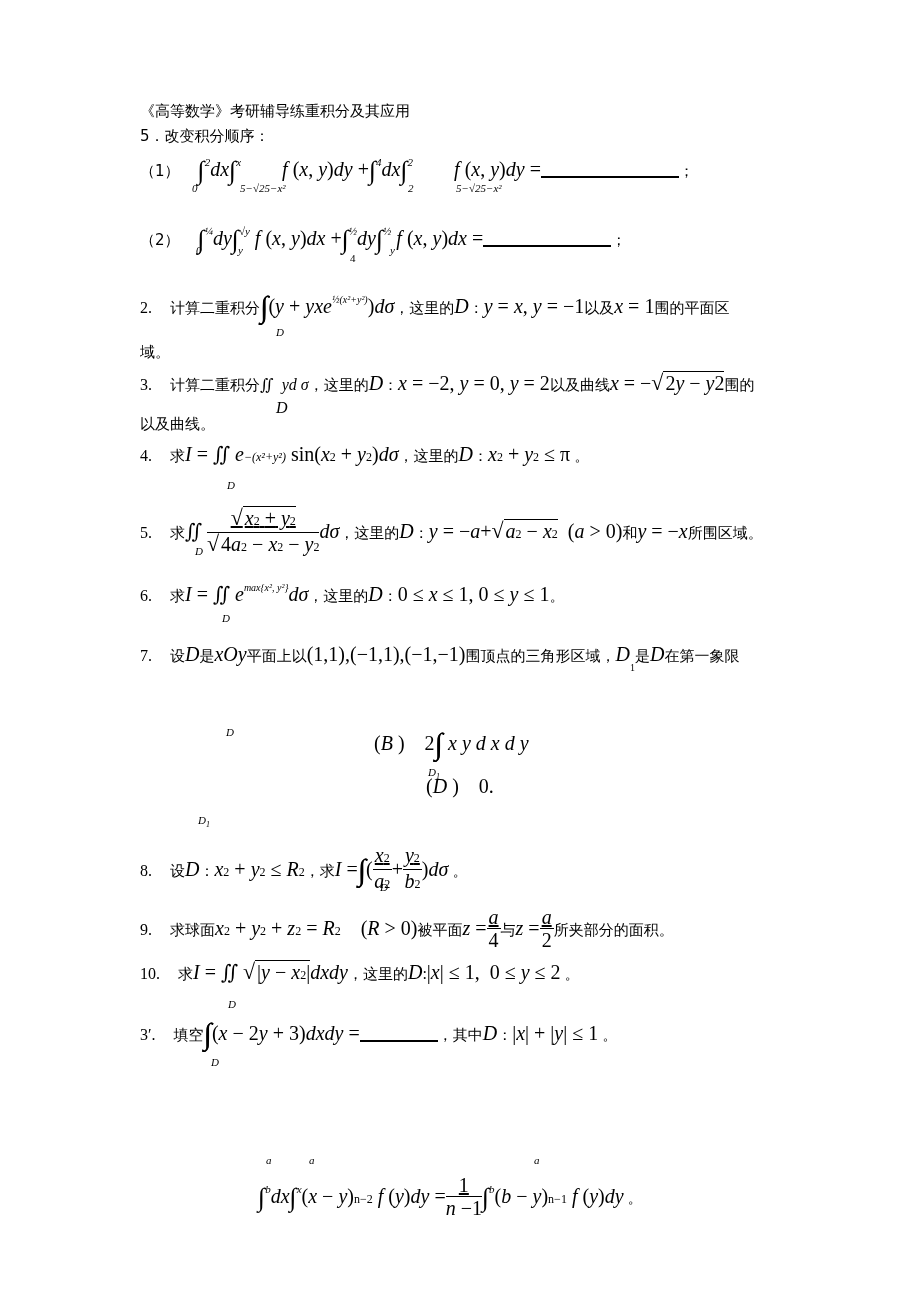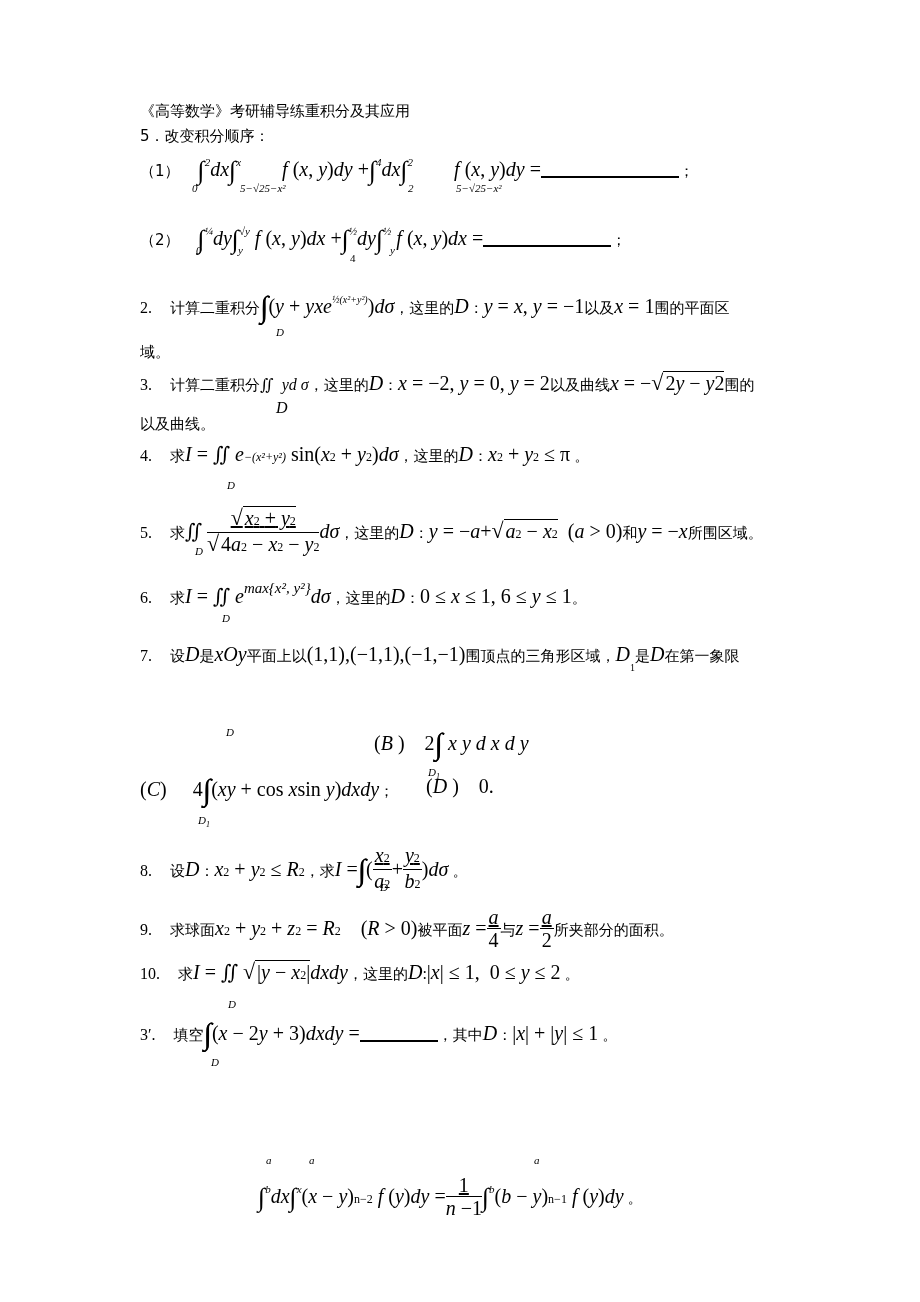--- a/index.html
+++ b/index.html
@@ -65,40 +65,36 @@
   <div class="line" style="top:475px;left:227px;font-size:11px;font-style:italic;">D</div>
 
   <div class="line" style="top:508px;">
     <span>5.</span>
     <span class="cn" style="margin-left:14px;">求</span><span class="m"><span class="r">∬</span> <span class="frac" style="top:-1px;"><span class="num"><span class="rad">√</span><span class="sqrt">x<span class="r" style="font-size:12px;">2</span> <span class="r">+</span> y<span class="r" style="font-size:12px;">2</span></span></span><span class="den"><span class="rad">√</span><span class="sqrt"><span class="r">4</span>a<span class="r" style="font-size:12px;">2</span> <span class="r">−</span> x<span class="r" style="font-size:12px;">2</span> <span class="r">−</span> y<span class="r" style="font-size:12px;">2</span></span></span></span>dσ</span><span class="cn">，这里的</span><span class="m">D</span><span class="cn">：</span><span class="m">y <span class="r">= −</span>a<span class="r">+</span><span class="rad">√</span><span class="sqrt">a<span class="r" style="font-size:12px;">2</span> <span class="r">−</span> x<span class="r" style="font-size:12px;">2</span></span> &nbsp;<span class="r">(</span>a <span class="r">&gt; 0)</span></span><span class="cn">和</span><span class="m">y <span class="r">= −</span>x</span><span class="cn">所围区域。</span>
   </div>
   <div class="line" style="top:541px;left:195px;font-size:11px;font-style:italic;">D</div>
 
   <div class="line" style="top:578px;">
     <span>6.</span>
-    <span class="cn" style="margin-left:14px;">求</span><span class="m">I <span class="r">= ∬</span> e<span class="sup r" style="font-size:15px;">max{x², y²}</span>dσ</span><span class="cn">，这里的</span><span class="m">D</span><span class="cn">：</span><span class="m"><span class="r">0 ≤</span> x <span class="r">≤ 1, 6 ≤</span> y <span class="r">≤ 1</span></span><span class="cn">。</span>
+    <span class="cn" style="margin-left:14px;">求</span><span class="m">I <span class="r">= ∬</span> e<span class="sup r" style="font-size:10px;">max{x², y²}</span>dσ</span><span class="cn">，这里的</span><span class="m">D</span><span class="cn">：</span><span class="m"><span class="r">0 ≤</span> x <span class="r">≤ 1, 0 ≤</span> y <span class="r">≤ 1</span></span><span class="cn">。</span>
   </div>
   <div class="line" style="top:608px;left:222px;font-size:11px;font-style:italic;">D</div>
 
   <div class="line" style="top:644px;">
     <span>7.</span>
     <span class="cn" style="margin-left:14px;">设</span><span class="m">D</span><span class="cn">是</span><span class="m">xOy</span><span class="cn">平面上以</span><span class="m r">(1,1),(−1,1),(−1,−1)</span><span class="cn">围顶点的三角形区域，</span><span class="m">D</span><span class="r" style="font-size:10px;vertical-align:-10px;">1</span><span class="cn">是</span><span class="m">D</span><span class="cn">在第一象限</span>
   </div>
 
   <div class="line" style="top:722px;left:226px;font-size:11px;font-style:italic;">D</div>
   <div class="line" style="top:730px;left:374px;">
     <span class="m"><span class="r">(</span>B<span class="r"> )</span></span>
     <span class="m" style="margin-left:16px;text-align:right;"><span class="r">2</span><span class="int2">∫∫</span> x y d x d y</span>
   </div>
   <div class="line" style="top:762px;left:428px;font-size:11px;font-style:italic;">D<sub style="font-size:8px;">1</sub></div>
 
-  <div class="line" style="top:776px;">
-    <span class="m"><span class="r">(</span>C<span class="r">)</span></span>
-    <span class="m" style="margin-left:22px;"><span class="r">4</span><span class="int2">∫∫</span><span class="r">(</span>xy <span class="r">+ cos</span> x<span class="r">sin</span> y<span class="r">)</span>dxdy</span><span class="cn">；</span>
-  </div>
   <div class="line" style="top:810px;left:198px;font-size:11px;font-style:italic;">D<sub style="font-size:8px;">1</sub></div>
   <div class="line" style="top:776px;left:426px;">
     <span class="m"><span class="r">(</span>D<span class="r"> )</span></span>
     <span class="m r" style="margin-left:16px;">0.</span>
   </div>
 
   <div class="line" style="top:846px;">
     <span>8.</span>
     <span class="cn" style="margin-left:14px;">设</span><span class="m">D</span><span class="cn">：</span><span class="m">x<span class="r" style="font-size:12px;">2</span> <span class="r">+</span> y<span class="r" style="font-size:12px;">2</span> <span class="r">≤</span> R<span class="r" style="font-size:12px;">2</span></span><span class="cn">，求</span><span class="m">I <span class="r">=</span><span class="int2">∫∫</span><span class="r">(</span><span class="frac"><span class="num">x<span class="r" style="font-size:12px;">2</span></span><span class="den">a<span class="r" style="font-size:12px;">2</span></span></span><span class="r">+</span><span class="frac"><span class="num">y<span class="r" style="font-size:12px;">2</span></span><span class="den">b<span class="r" style="font-size:12px;">2</span></span></span><span class="r">)</span>dσ</span> <span class="cn">。</span>
   </div>

